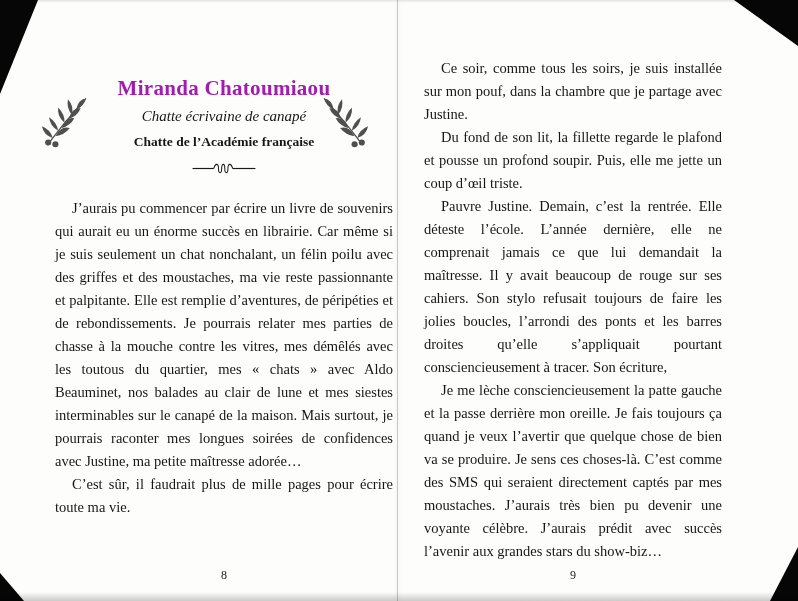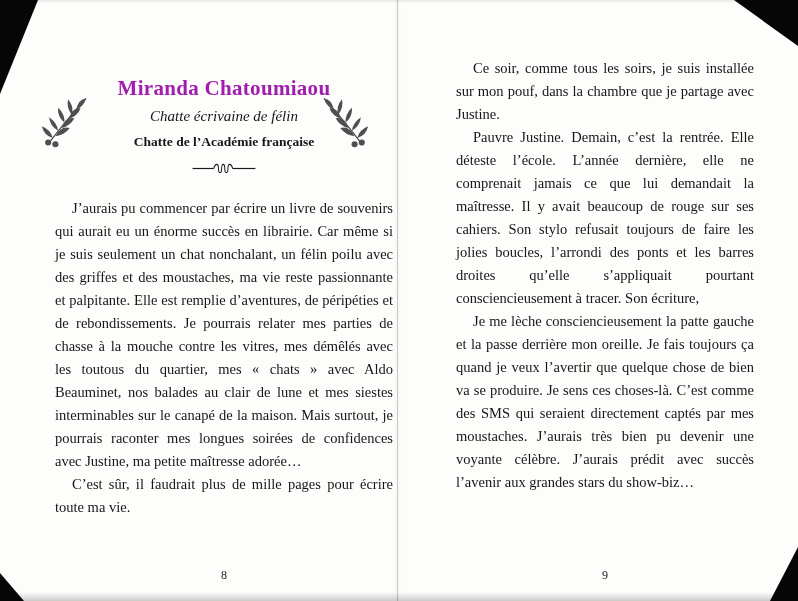--- a/index.html
+++ b/index.html
@@ -12,21 +12,21 @@
     height: 601px;
     background: #fdfdfc;
     overflow: hidden;
     font-family: "Liberation Serif", "DejaVu Serif", serif;
     color: #161616;
   }
 
   
   .page { position: absolute; top: 0; height: 100%; }
   .page-left  { left: 55px;  width: 338px; }
-  .page-right { left: 456px; width: 298px; }
+  .page-right { left: 424px; width: 298px; }
 
   
   .header { position: relative; margin-top: 76px; text-align: center; }
   .title {
     font-size: 21px;
     font-weight: 700;
     letter-spacing: .3px;
     color: #a21caf;
   }
   .subtitle { margin-top: 7px; font-style: italic; font-size: 15px; }
@@ -126,21 +126,21 @@
             <path d="M23 41 Q33 38 37 30 Q27 28 23 41 Z"></path>
             <path d="M31 31 Q41 27 44 19 Q34 18 31 31 Z"></path>
             <path d="M39 21 Q48 16 50 8 Q41 9 39 21 Z"></path>
             <circle cx="8" cy="57" r="3.4"></circle>
             <circle cx="16" cy="59" r="3.4"></circle>
           </g>
         </svg>
       </div>
 
       <h1 class="title">Miranda Chatoumiaou</h1>
-      <div class="subtitle">Chatte écrivaine de félin</div>
+      <div class="subtitle">Chatte écrivaine de canapé</div>
       <div class="affiliation">Chatte de l’Académie française</div>
 
       <div class="divider">
         <svg viewBox="0 0 84 16" width="66" height="15" aria-hidden="true">
           <path d="M2 8 H29" stroke="#1a1a1a" stroke-width="1.5" fill="none"></path>
           <path d="M29 8 c2 -7 6 -7 6 0 c0 7 4 7 4 0 c0 -7 4 -7 4 0 c0 7 4 7 4 0 c0 -7 4 -7 6 0" stroke="#1a1a1a" stroke-width="1.3" fill="none"></path>
           <path d="M53 8 H82" stroke="#1a1a1a" stroke-width="1.5" fill="none"></path>
         </svg>
       </div>
     </div>
@@ -149,20 +149,21 @@
       <p>J’aurais pu commencer par écrire un livre de souvenirs qui aurait eu un énorme succès en librairie. Car même si je suis seulement un chat nonchalant, un félin poilu avec des griffes et des moustaches, ma vie reste passionnante et palpitante. Elle est remplie d’aventures, de péripéties et de rebondissements. Je pourrais relater mes parties de chasse à la mouche contre les vitres, mes démêlés avec les toutous du quartier, mes « chats » avec Aldo Beauminet, nos balades au clair de lune et mes siestes interminables sur le canapé de la maison. Mais surtout, je pourrais raconter mes longues soirées de confidences avec Justine, ma petite maîtresse adorée…</p>
       <p>C’est sûr, il faudrait plus de mille pages pour écrire toute ma vie.</p>
     </div>
 
     <div class="pagenum">8</div>
   </div>
 
   <div class="page page-right">
     <div class="body">
       <p>Ce soir, comme tous les soirs, je suis installée sur mon pouf, dans la chambre que je partage avec Justine.</p>
+      <p>Du fond de son lit, la fillette regarde le plafond et pousse un profond soupir. Puis, elle me jette un coup d’œil triste.</p>
       <p>Pauvre Justine. Demain, c’est la rentrée. Elle déteste l’école. L’année dernière, elle ne comprenait jamais ce que lui demandait la maîtresse. Il y avait beaucoup de rouge sur ses cahiers. Son stylo refusait toujours de faire les jolies boucles, l’arrondi des ponts et les barres droites qu’elle s’appliquait pourtant consciencieusement à tracer. Son écriture,</p>
       <p>Je me lèche consciencieusement la patte gauche et la passe derrière mon oreille. Je fais toujours ça quand je veux l’avertir que quelque chose de bien va se produire. Je sens ces choses-là. C’est comme des SMS qui seraient directement captés par mes moustaches. J’aurais très bien pu devenir une voyante célèbre. J’aurais prédit avec succès l’avenir aux grandes stars du show-biz…</p>
     </div>
 
     <div class="pagenum">9</div>
   </div>
 
   <div class="gutter"></div>
   <div class="corner corner-tl"></div>
   <div class="corner corner-tr"></div>

